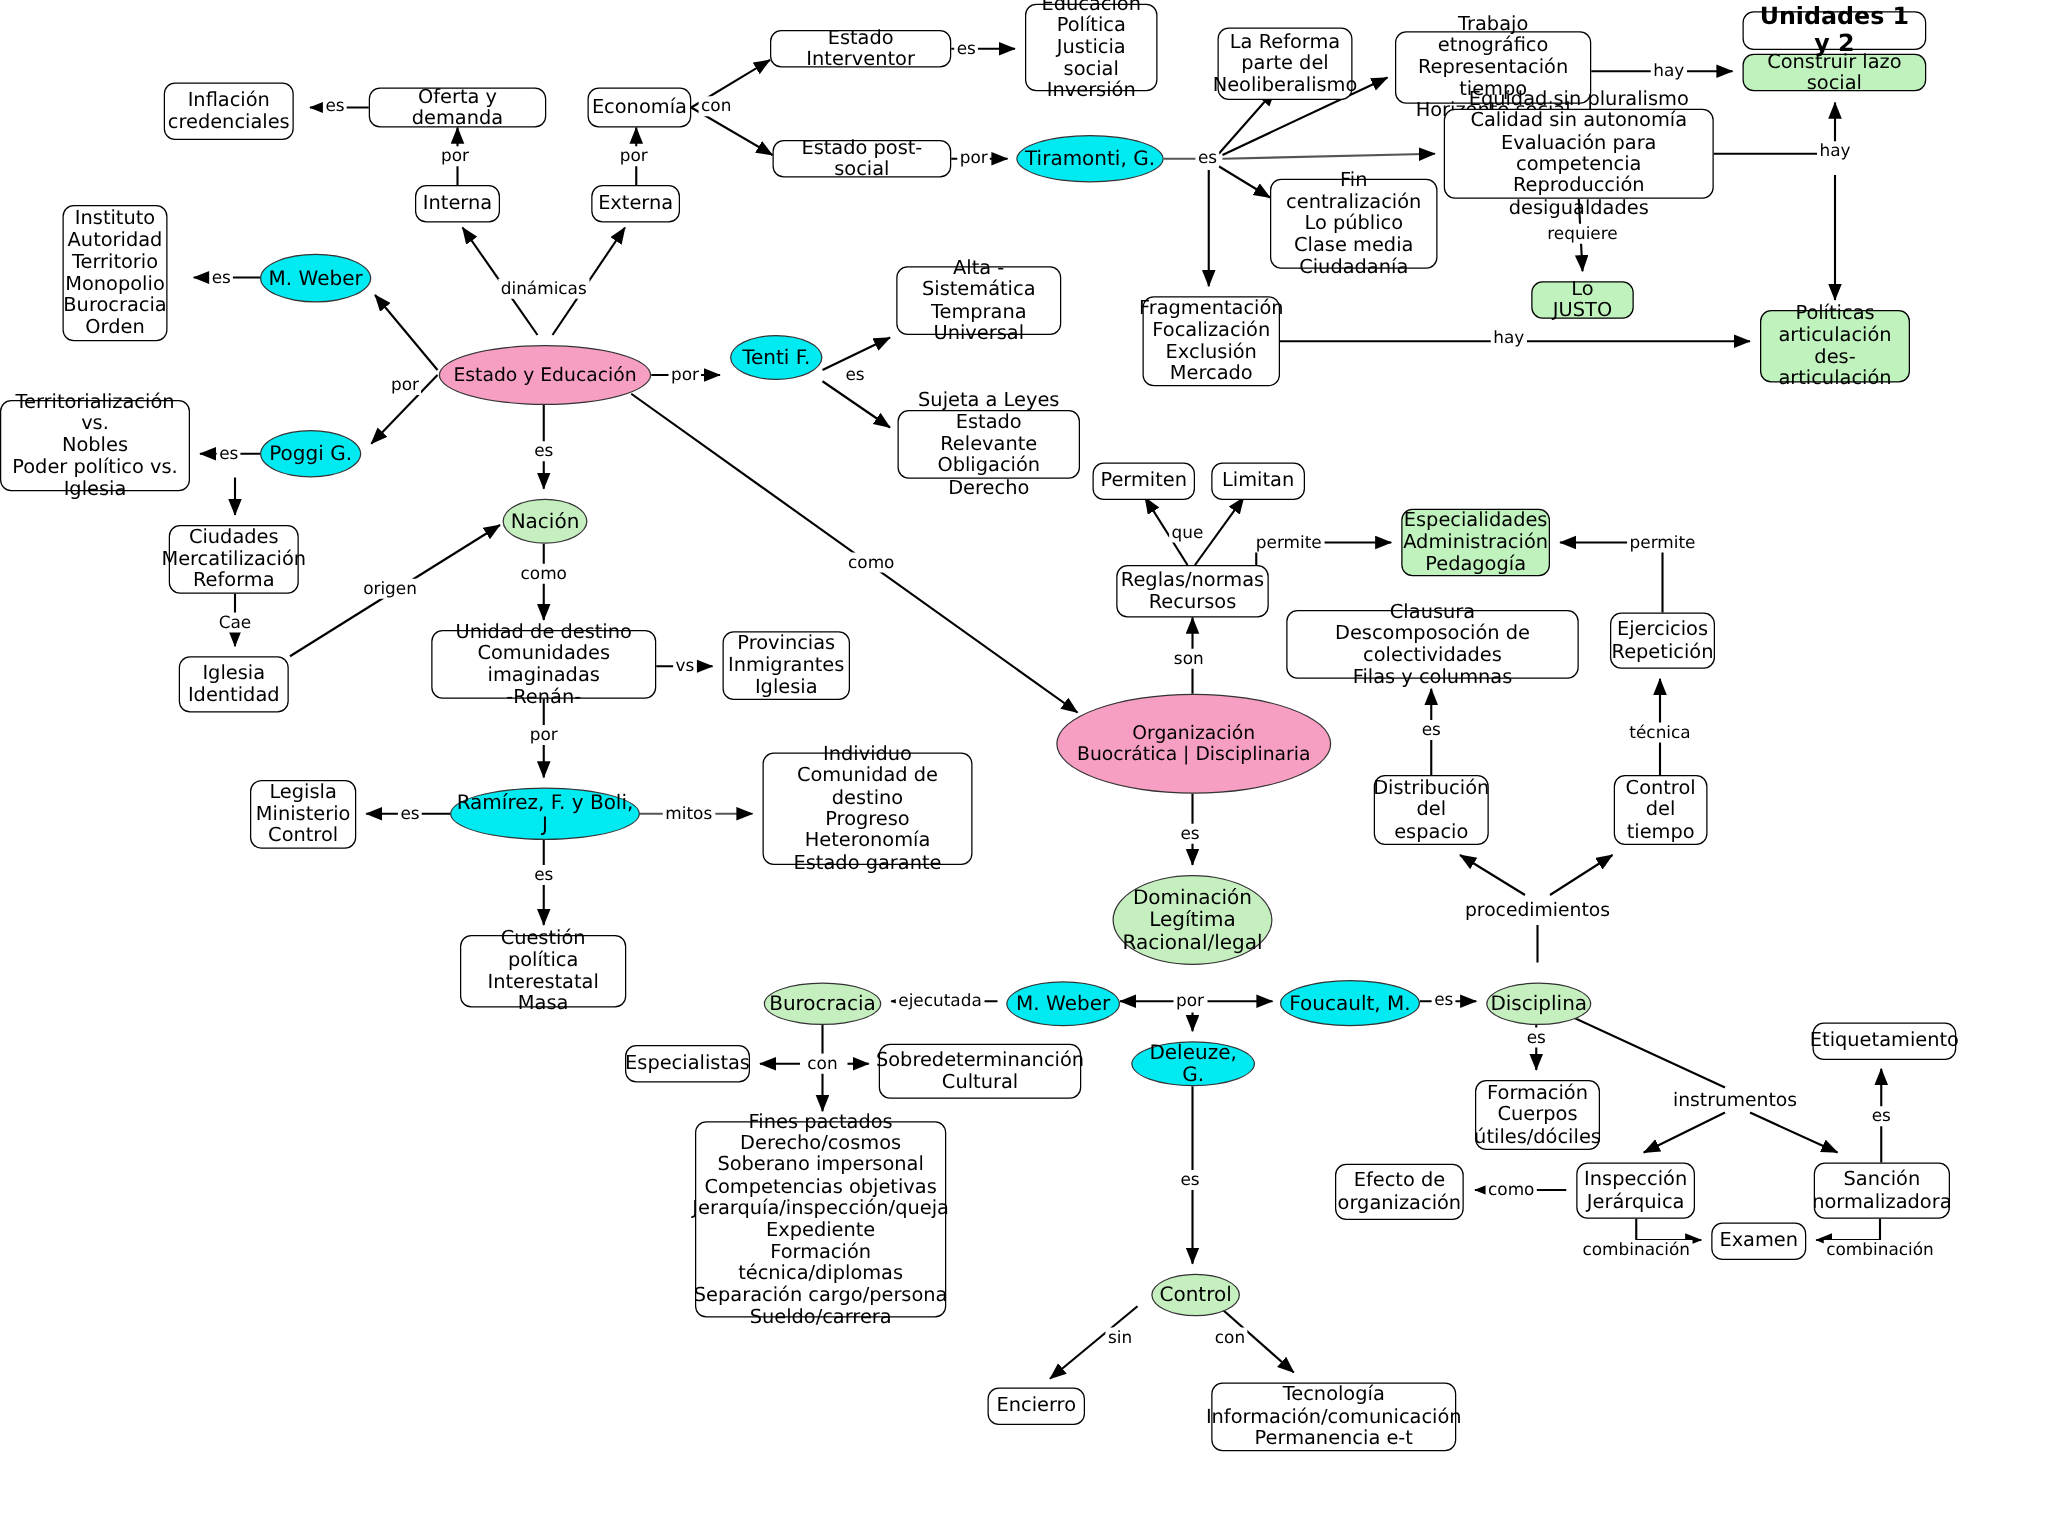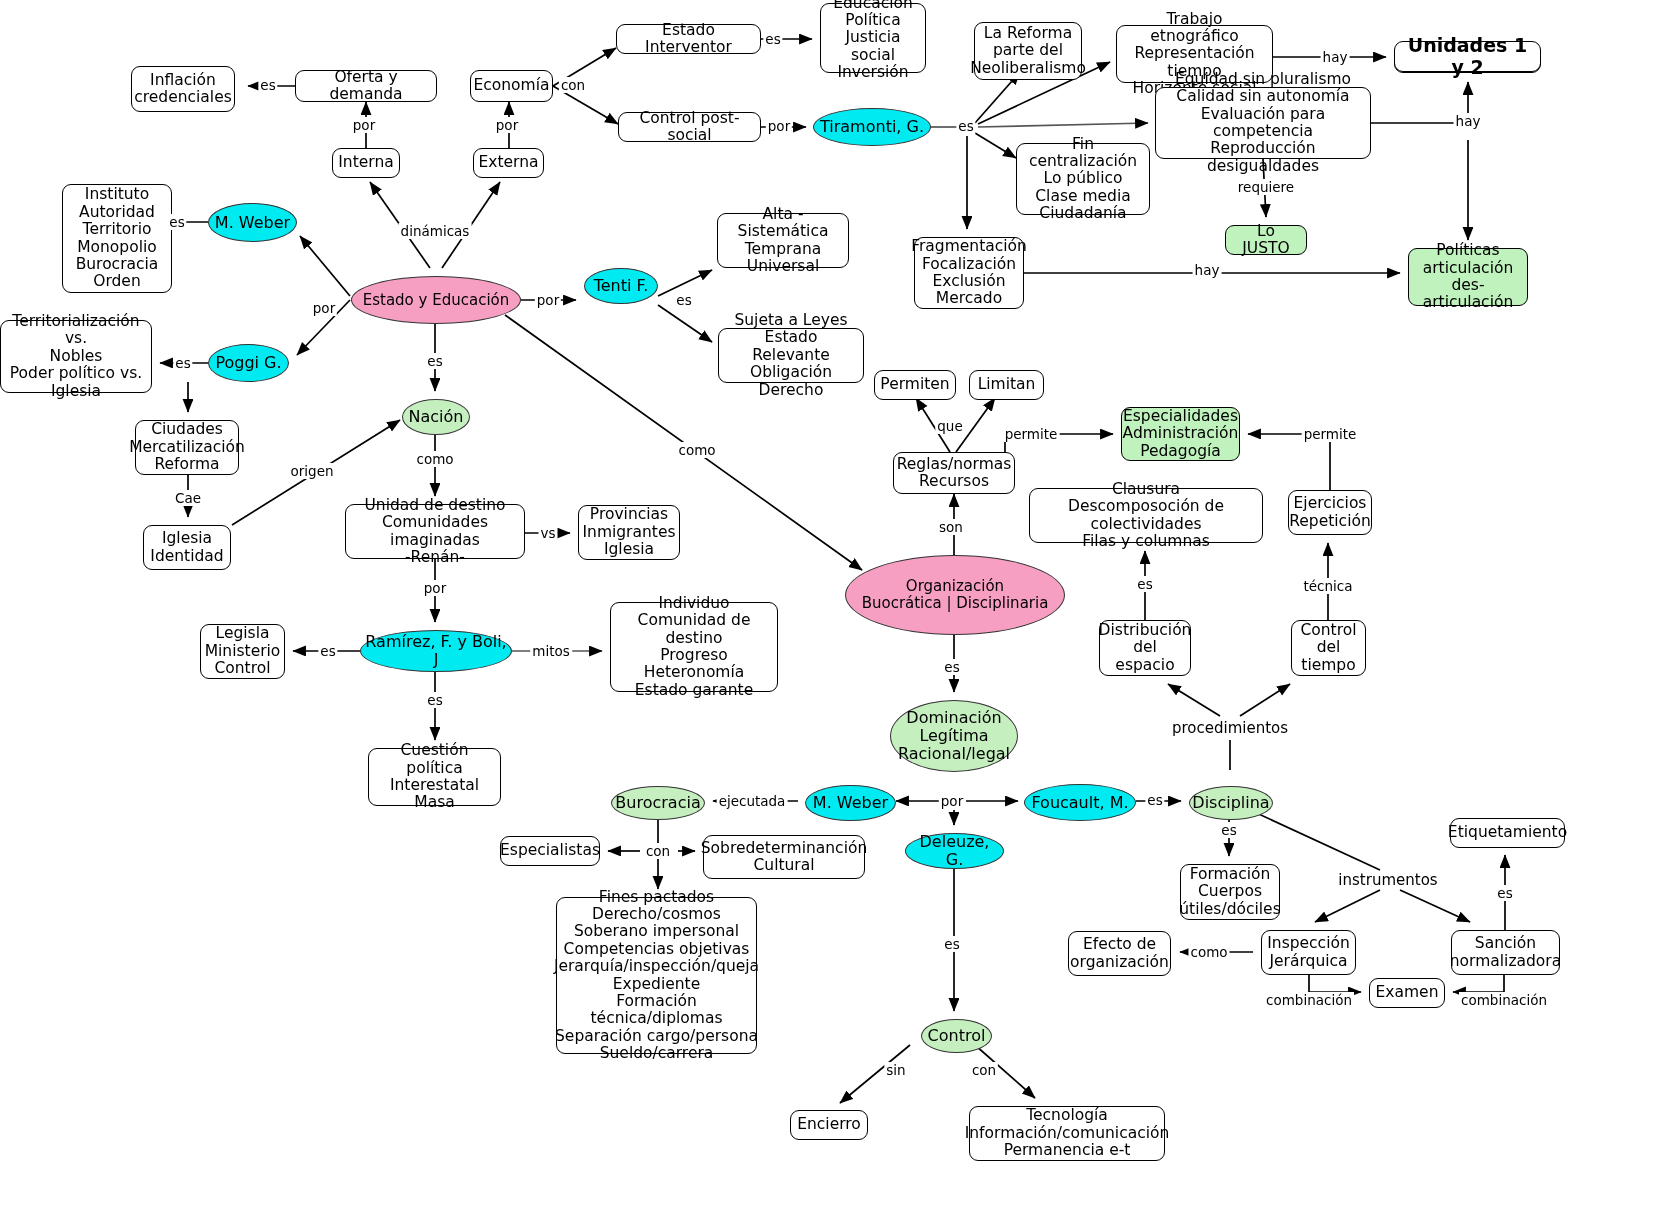--- a/index.html
+++ b/index.html
@@ -131,21 +131,21 @@
       <div class="node box" style="left: 332px; top: 148px; width: 68px; height: 30px;">
         <span>Interna</span>
       </div>
       <div class="node box" style="left: 473px; top: 148px; width: 71px; height: 30px;">
         <span>Externa</span>
       </div>
       <div class="node box" style="left: 616px; top: 24px; width: 145px; height: 30px;">
         <span>Estado Interventor</span>
       </div>
       <div class="node box" style="left: 618px; top: 112px; width: 143px; height: 30px;">
-        <span>Control post-social</span>
+        <span>Estado post-social</span>
       </div>
       <div class="node box" style="left: 820px; top: 3px; width: 106px; height: 70px;">
         <span>Educación<br>Política<br>Justicia social<br>Inversión</span>
       </div>
       <div class="node box" style="left: 974px; top: 22px; width: 108px; height: 58px;">
         <span>La Reforma<br>parte del<br>Neoliberalismo</span>
       </div>
       <div class="node box" style="left: 1116px; top: 25px; width: 157px; height: 58px;">
         <span>Trabajo etnográfico<br>Representación tiempo<br>Horizonte social</span>
       </div>
@@ -160,21 +160,21 @@
       </div>
       <div class="node box green" style="left: 1225px; top: 225px; width: 82px; height: 28px;">
         <span>Lo JUSTO</span>
       </div>
       <div class="node box green" style="left: 1408px; top: 248px; width: 120px; height: 58px;">
         <span>Políticas<br>articulación<br>des-articulación</span>
       </div>
       <div class="node box" style="left: 914px; top: 237px; width: 110px; height: 72px;">
         <span>Fragmentación<br>Focalización<br>Exclusión<br>Mercado</span>
       </div>
-      <div class="node box" style="left: 50px; top: 184px; width: 110px; height: 109px; margin-left: 12px;">
+      <div class="node box" style="left: 50px; top: 164px; width: 84px; height: 109px;">
         <span>Instituto<br>Autoridad<br>Territorio<br>Monopolio<br>Burocracia<br>Orden</span>
       </div>
       <div class="node ell cyan" style="left: 208px; top: 203px; width: 89px; height: 39px;">
         <span>M. Weber</span>
       </div>
       <div class="node box" style="left: 0px; top: 320px; width: 152px; height: 73px;">
         <span>Territorialización vs.<br>Nobles<br>Poder político vs.<br>Iglesia</span>
       </div>
       <div class="node ell cyan" style="left: 208px; top: 344px; width: 81px; height: 38px;">
         <span>Poggi G.</span>
@@ -295,21 +295,21 @@
       </div>
       <div class="node box" style="left: 790px; top: 1110px; width: 78px; height: 28px;">
         <span>Encierro</span>
       </div>
       <div class="node box" style="left: 969px; top: 1106px; width: 196px; height: 55px;">
         <span>Tecnología<br>Información/comunicación<br>Permanencia e-t</span>
       </div>
       <div class="node ell cyan" style="left: 813px; top: 108px; width: 118px; height: 38px;">
         <span>Tiramonti, G.</span>
       </div>
-      <div class="node box title" style="left: 1394px; top: 9px; width: 147px; height: 31px; margin-top: 32px;">
+      <div class="node box title" style="left: 1394px; top: 9px; width: 147px; height: 31px;">
         <span>Unidades 1 y 2</span>
       </div>
     </div>
   <div id="labels-layer">
       <div class="elabel" style="left: 268px; top: 85px;">es</div>
       <div class="elabel" style="left: 573px; top: 85px;">con</div>
       <div class="elabel" style="left: 364px; top: 125px;">por</div>
       <div class="elabel" style="left: 507px; top: 125px;">por</div>
       <div class="elabel" style="left: 435px; top: 231px;">dinámicas</div>
       <div class="elabel" style="left: 773px; top: 39px;">es</div>

